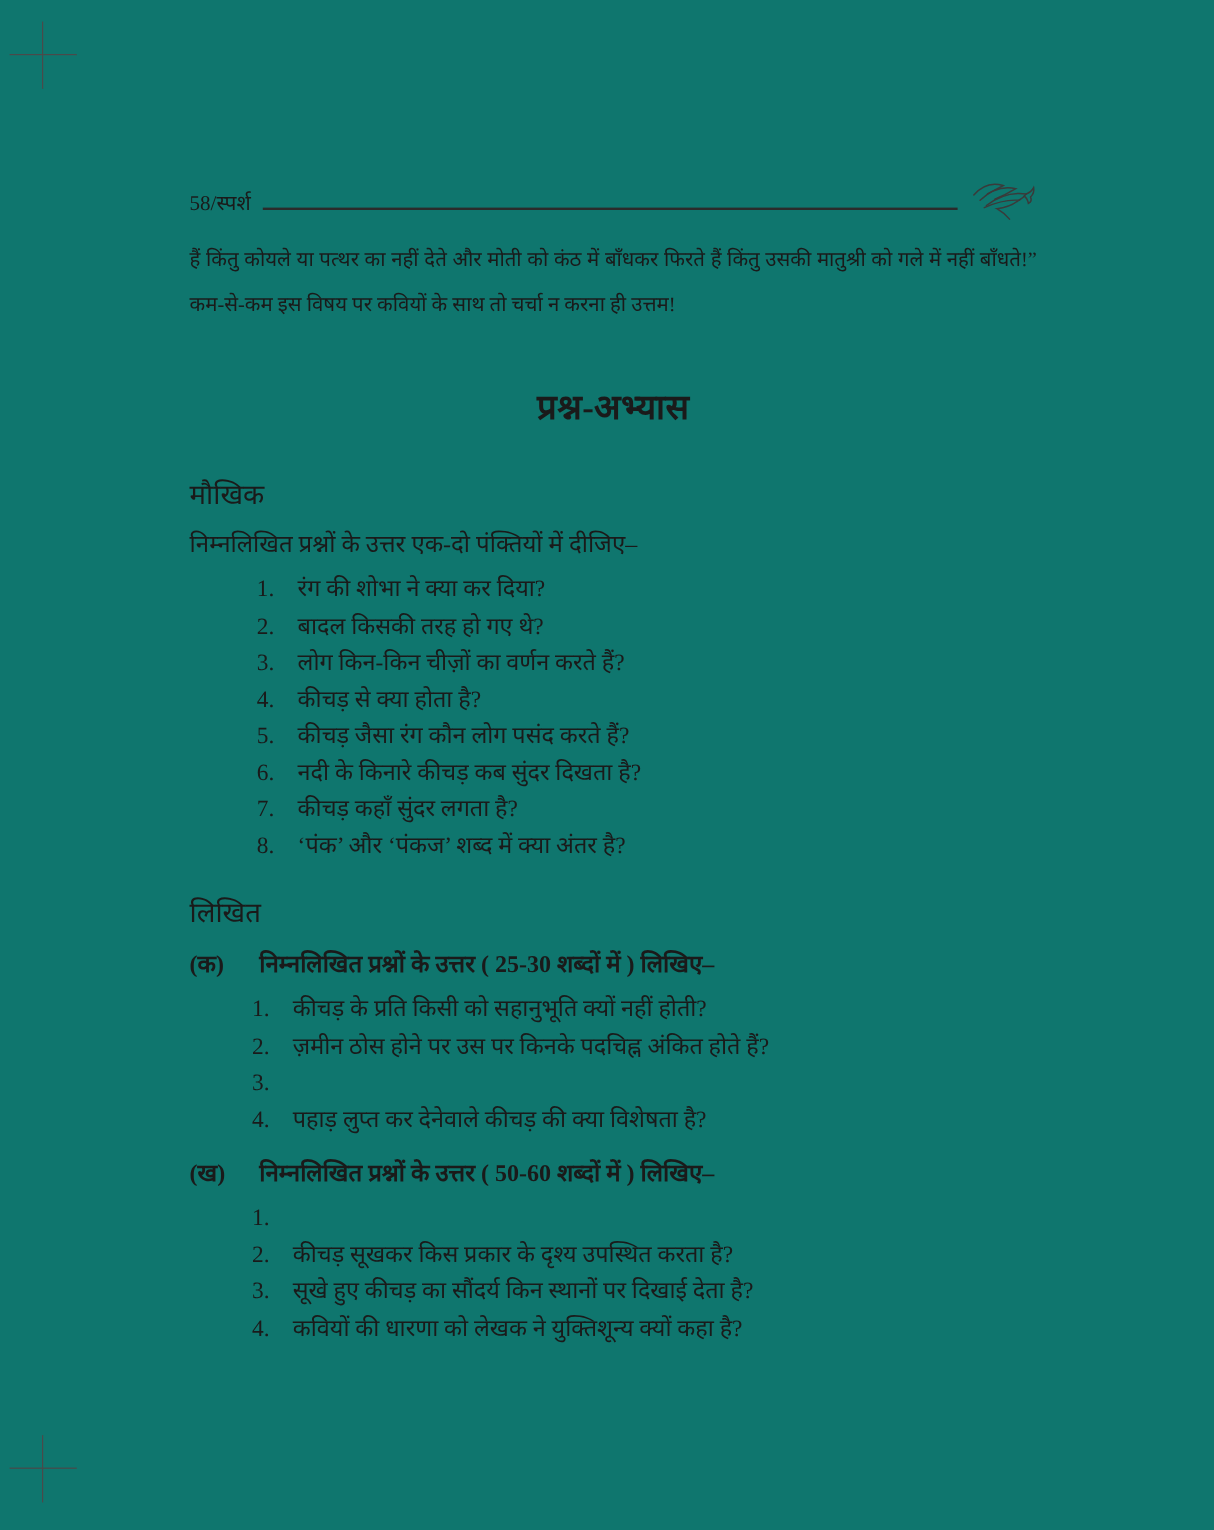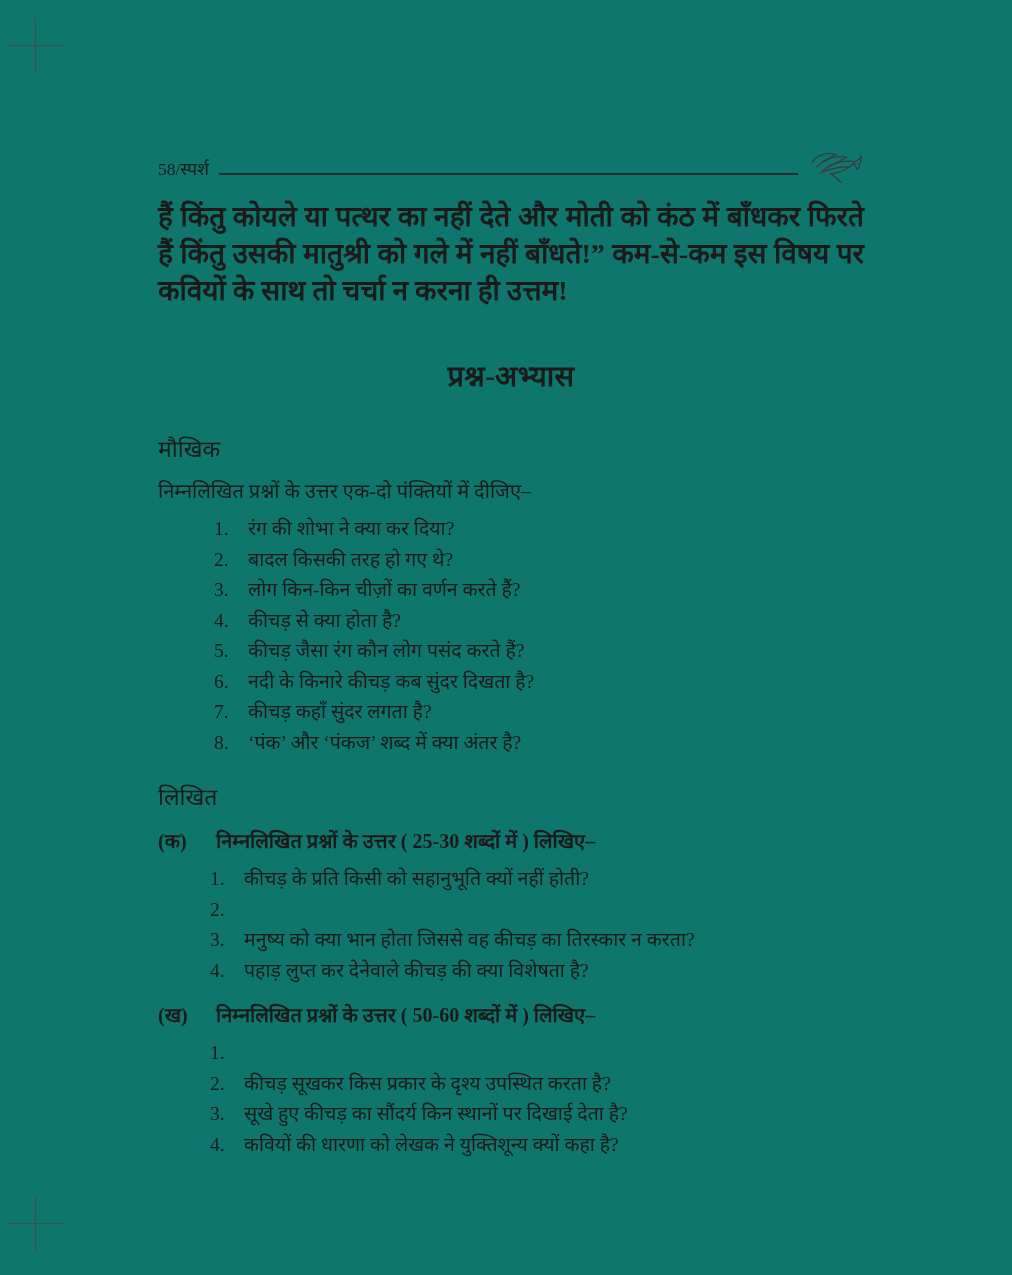--- a/index.html
+++ b/index.html
@@ -49,24 +49,23 @@
   .bird {
     width: 56px;
     height: 40px;
     flex: 0 0 auto;
     margin-bottom: -4px;
   }
   .bird svg { width: 100%; height: 100%; }
 
   .intro {
     margin-top: 16px;
-    font-size: 28px;
+    font-size: 17px;
     line-height: 37px;
     text-align: justify;
-    font-weight: bold;
   }
 
   .main-heading {
     margin-top: 46px;
     text-align: center;
     font-size: 29px;
     font-weight: bold;
     letter-spacing: 0.3px;
   }
 
@@ -191,24 +190,24 @@
       <span class="part-instruction">निम्नलिखित प्रश्नों के उत्तर ( 25-30 शब्दों में ) लिखिए–</span>
     </div>
 
     <div class="qlist part">
       <div class="qrow">
         <span class="qnum">1.</span>
         <span class="qtext">कीचड़ के प्रति किसी को सहानुभूति क्यों नहीं होती?</span>
       </div>
       <div class="qrow">
         <span class="qnum">2.</span>
+        <span class="qtext">ज़मीन ठोस होने पर उस पर किनके पदचिह्न अंकित होते हैं?</span>
       </div>
       <div class="qrow">
         <span class="qnum">3.</span>
-        <span class="qtext">मनुष्य को क्या भान होता जिससे वह कीचड़ का तिरस्कार न करता?</span>
       </div>
       <div class="qrow">
         <span class="qnum">4.</span>
         <span class="qtext">पहाड़ लुप्त कर देनेवाले कीचड़ की क्या विशेषता है?</span>
       </div>
     </div>
 
     <div class="instruction-row">
       <span class="part-label">(ख)</span>
       <span class="part-instruction">निम्नलिखित प्रश्नों के उत्तर ( 50-60 शब्दों में ) लिखिए–</span>

